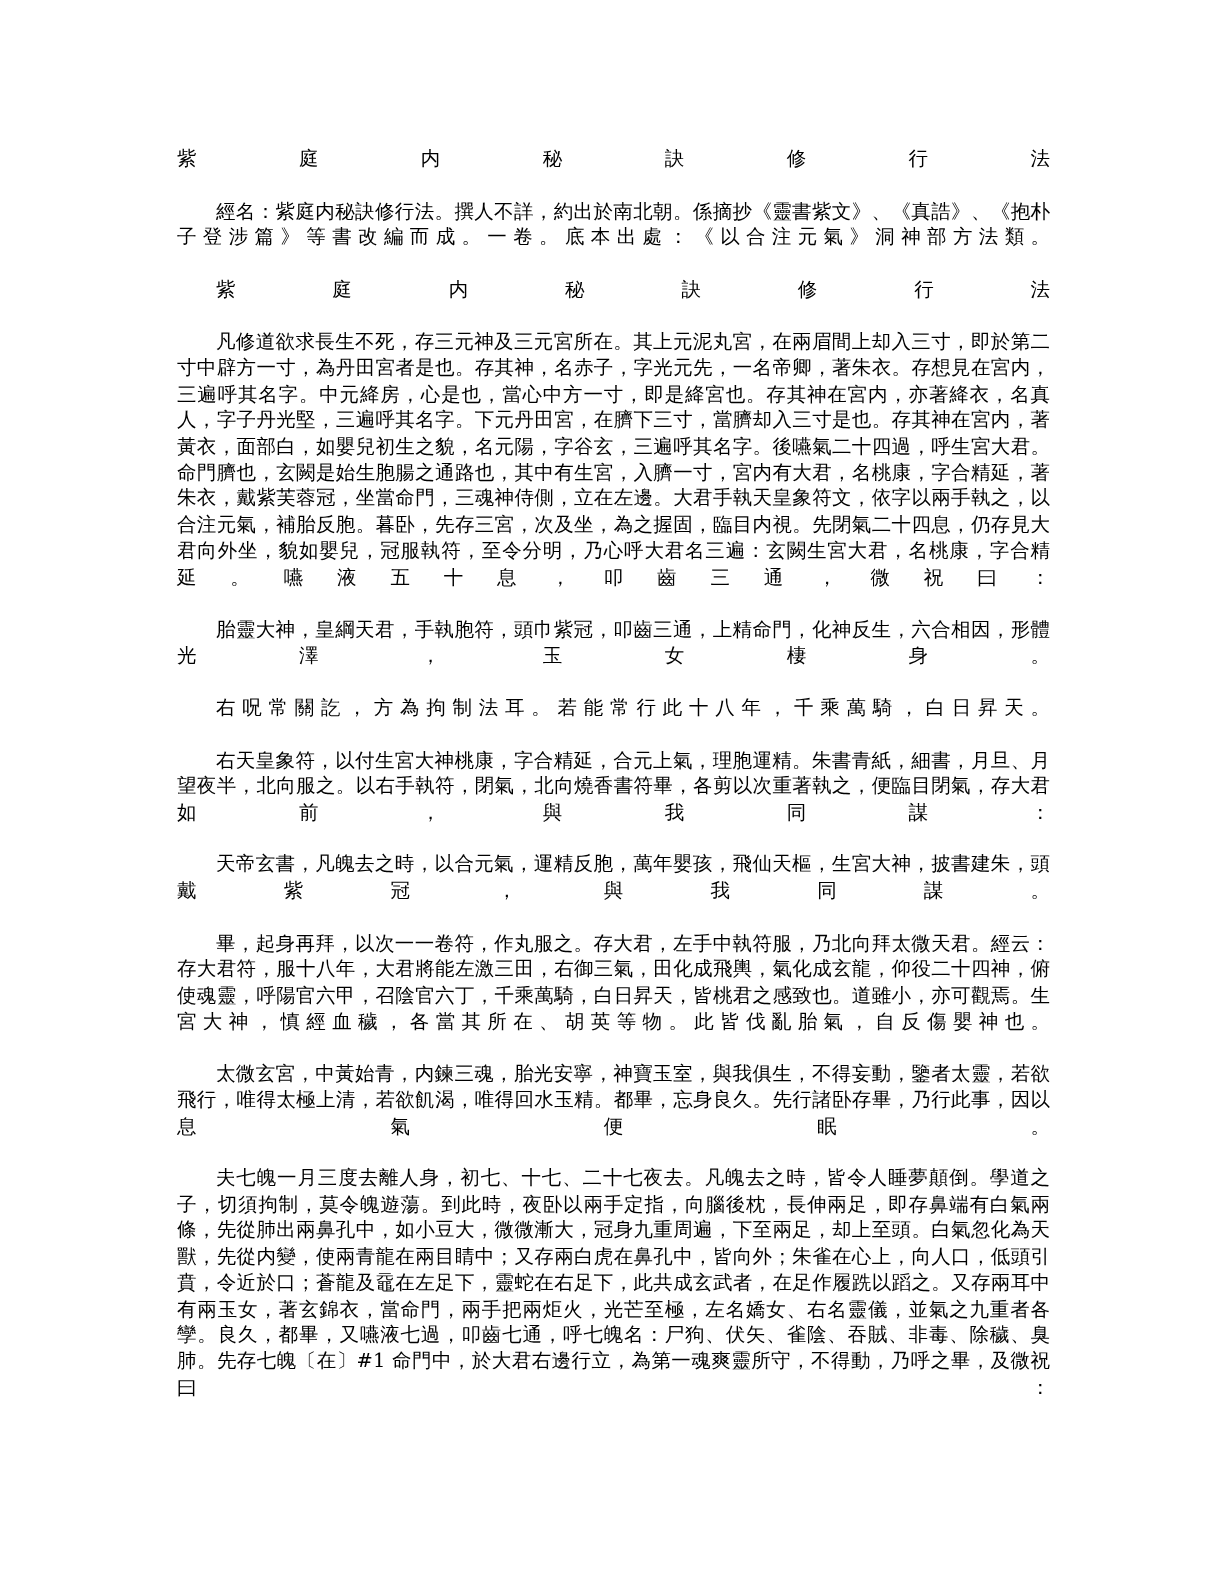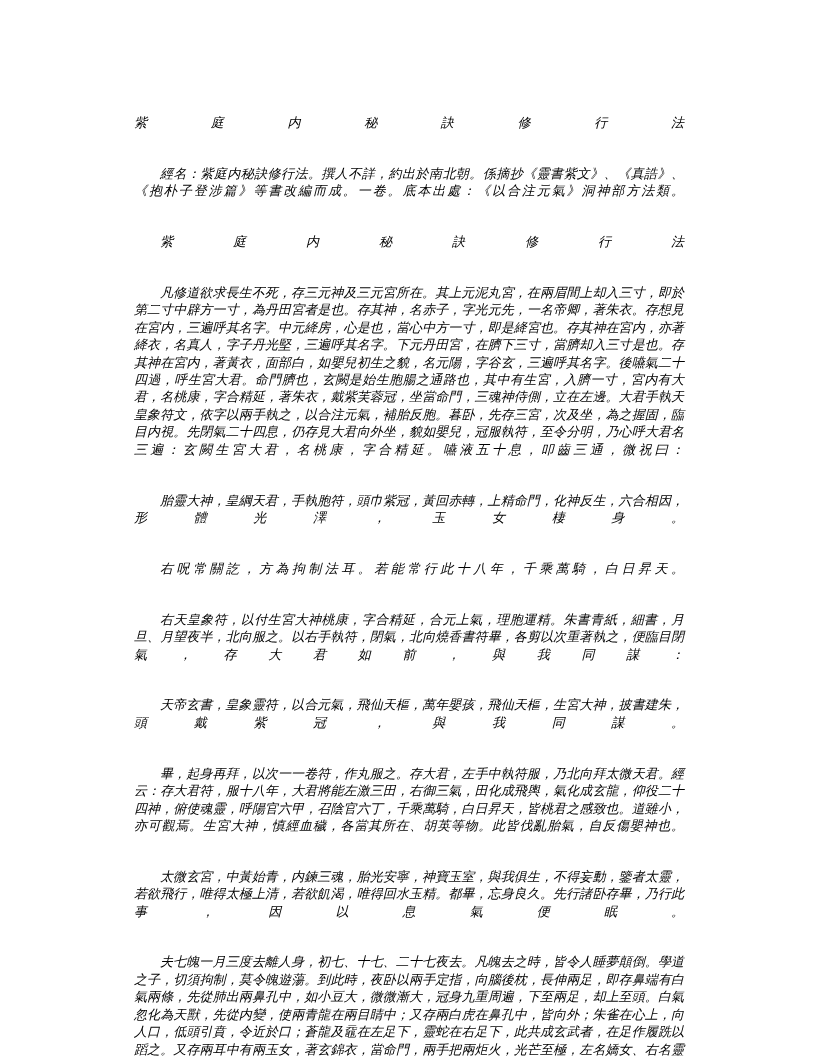--- a/index.html
+++ b/index.html
@@ -23,54 +23,53 @@
     box-sizing: border-box;
   }
   .text-block {
     position: absolute;
     left: 118px;
     top: 98px;
     width: 582px;
   }
   
   .para {
-    margin: 16px;
+    margin: 0;
     padding: 0;
     font-size: 13.0px;
     line-height: 17.42px;
     text-align: justify;
     text-justify: inter-character;
     text-indent: 26px;
     word-break: break-all;
     overflow-wrap: break-word;
     letter-spacing: 0;
     white-space: normal;
-    font-style: italic;
   }
   .para.no-indent {
     text-indent: 0;
   }
   
   .para::after {
     content: "";
     display: inline-block;
     width: 100%;
   }
 </style>
 </head>
 <body>
 
 <div class="page">
   <div class="text-block">
     <p class="para no-indent">紫庭内秘訣修行法</p>
     <p class="para">經名：紫庭内秘訣修行法。撰人不詳，約出於南北朝。係摘抄《靈書紫文》、《真誥》、《抱朴子登涉篇》等書改編而成。一卷。底本出處：《以合注元氣》洞神部方法類。</p>
     <p class="para">紫庭内秘訣修行法</p>
     <p class="para">凡修道欲求長生不死，存三元神及三元宮所在。其上元泥丸宮，在兩眉間上却入三寸，即於第二寸中辟方一寸，為丹田宮者是也。存其神，名赤子，字光元先，一名帝卿，著朱衣。存想見在宮内，三遍呼其名字。中元絳房，心是也，當心中方一寸，即是絳宮也。存其神在宮内，亦著絳衣，名真人，字子丹光堅，三遍呼其名字。下元丹田宮，在臍下三寸，當臍却入三寸是也。存其神在宮内，著黃衣，面部白，如嬰兒初生之貌，名元陽，字谷玄，三遍呼其名字。後嚥氣二十四過，呼生宮大君。命門臍也，玄闕是始生胞腸之通路也，其中有生宮，入臍一寸，宮内有大君，名桃康，字合精延，著朱衣，戴紫芙蓉冠，坐當命門，三魂神侍側，立在左邊。大君手執天皇象符文，依字以兩手執之，以合注元氣，補胎反胞。暮卧，先存三宮，次及坐，為之握固，臨目内視。先閉氣二十四息，仍存見大君向外坐，貌如嬰兒，冠服執符，至令分明，乃心呼大君名三遍：玄闕生宮大君，名桃康，字合精延。嚥液五十息，叩齒三通，微祝曰：</p>
-    <p class="para">胎靈大神，皇綱天君，手執胞符，頭巾紫冠，黃回赤轉，上精命門，化神反生，六合相因，形體光澤，玉女棲身。</p>
+    <p class="para">胎靈大神，皇綱天君，手執胞符，頭巾紫冠，叩齒三通，上精命門，化神反生，六合相因，形體光澤，玉女棲身。</p>
     <p class="para">右呪常關訖，方為拘制法耳。若能常行此十八年，千乘萬騎，白日昇天。</p>
     <p class="para">右天皇象符，以付生宮大神桃康，字合精延，合元上氣，理胞運精。朱書青紙，細書，月旦、月望夜半，北向服之。以右手執符，閉氣，北向燒香書符畢，各剪以次重著執之，便臨目閉氣，存大君如前，與我同謀：</p>
-    <p class="para">天帝玄書，皇象靈符，以合元氣，飛仙天樞，萬年嬰孩，飛仙天樞，生宮大神，披書建朱，頭戴紫冠，與我同謀。</p>
+    <p class="para">天帝玄書，凡魄去之時，以合元氣，運精反胞，萬年嬰孩，飛仙天樞，生宮大神，披書建朱，頭戴紫冠，與我同謀。</p>
     <p class="para">畢，起身再拜，以次一一卷符，作丸服之。存大君，左手中執符服，乃北向拜太微天君。經云：存大君符，服十八年，大君將能左激三田，右御三氣，田化成飛輿，氣化成玄龍，仰役二十四神，俯使魂靈，呼陽官六甲，召陰官六丁，千乘萬騎，白日昇天，皆桃君之感致也。道雖小，亦可觀焉。生宮大神，慎經血穢，各當其所在、胡英等物。此皆伐亂胎氣，自反傷嬰神也。</p>
     <p class="para">太微玄宮，中黃始青，内鍊三魂，胎光安寧，神寶玉室，與我俱生，不得妄動，鑒者太靈，若欲飛行，唯得太極上清，若欲飢渴，唯得回水玉精。都畢，忘身良久。先行諸卧存畢，乃行此事，因以息氣便眠。</p>
     <p class="para">夫七魄一月三度去離人身，初七、十七、二十七夜去。凡魄去之時，皆令人睡夢顛倒。學道之子，切須拘制，莫令魄遊蕩。到此時，夜卧以兩手定指，向腦後枕，長伸兩足，即存鼻端有白氣兩條，先從肺出兩鼻孔中，如小豆大，微微漸大，冠身九重周遍，下至兩足，却上至頭。白氣忽化為天獸，先從内變，使兩青龍在兩目睛中；又存兩白虎在鼻孔中，皆向外；朱雀在心上，向人口，低頭引賁，令近於口；蒼龍及黿在左足下，靈蛇在右足下，此共成玄武者，在足作履跣以蹈之。又存兩耳中有兩玉女，著玄錦衣，當命門，兩手把兩炬火，光芒至極，左名嬌女、右名靈儀，並氣之九重者各孿。良久，都畢，又嚥液七過，叩齒七通，呼七魄名：尸狗、伏矢、雀陰、吞賊、非毒、除穢、臭肺。先存七魄〔在〕#1 命門中，於大君右邊行立，為第一魂爽靈所守，不得動，乃呼之畢，及微祝曰：</p>
 
   </div>
 </div>
 
 </body></html>

